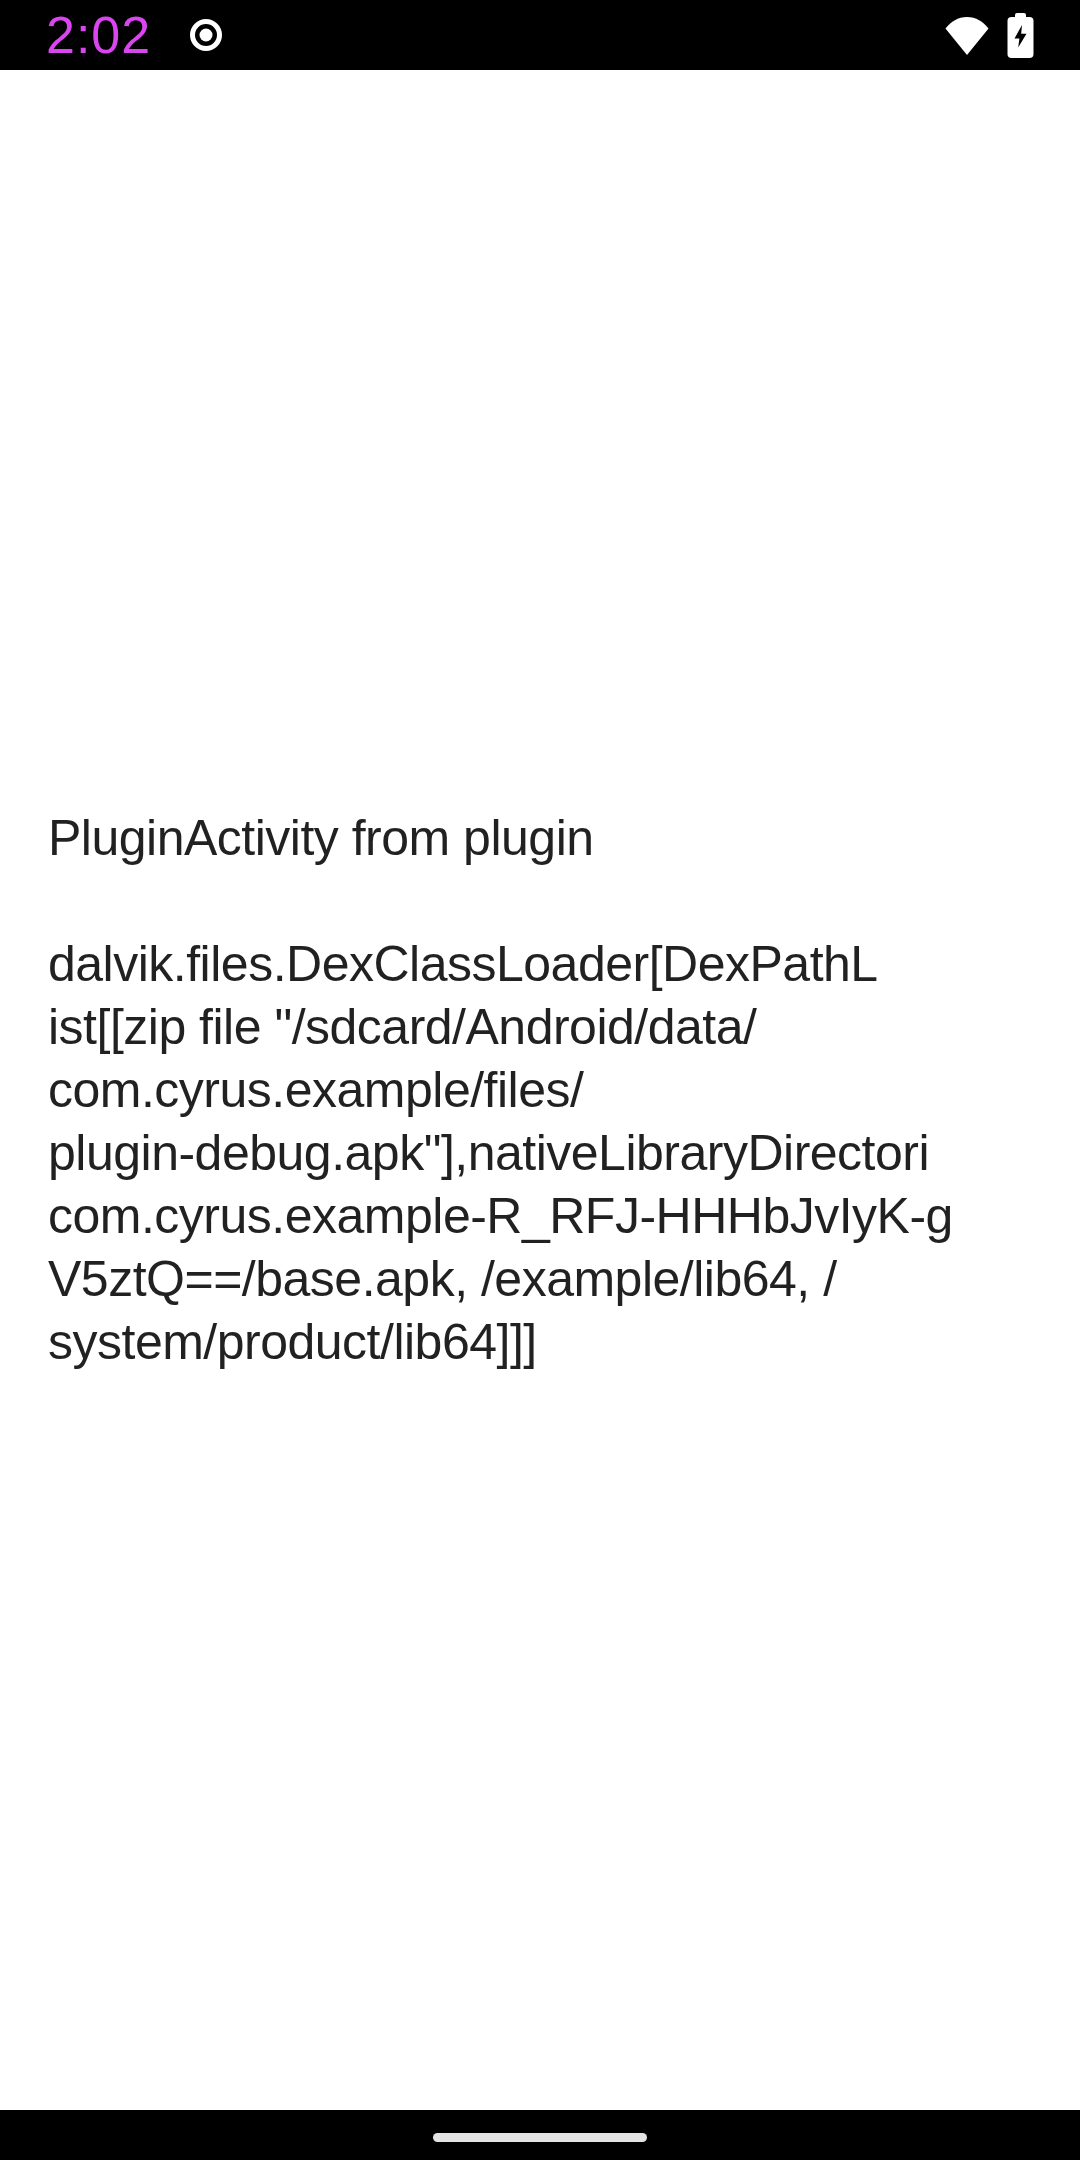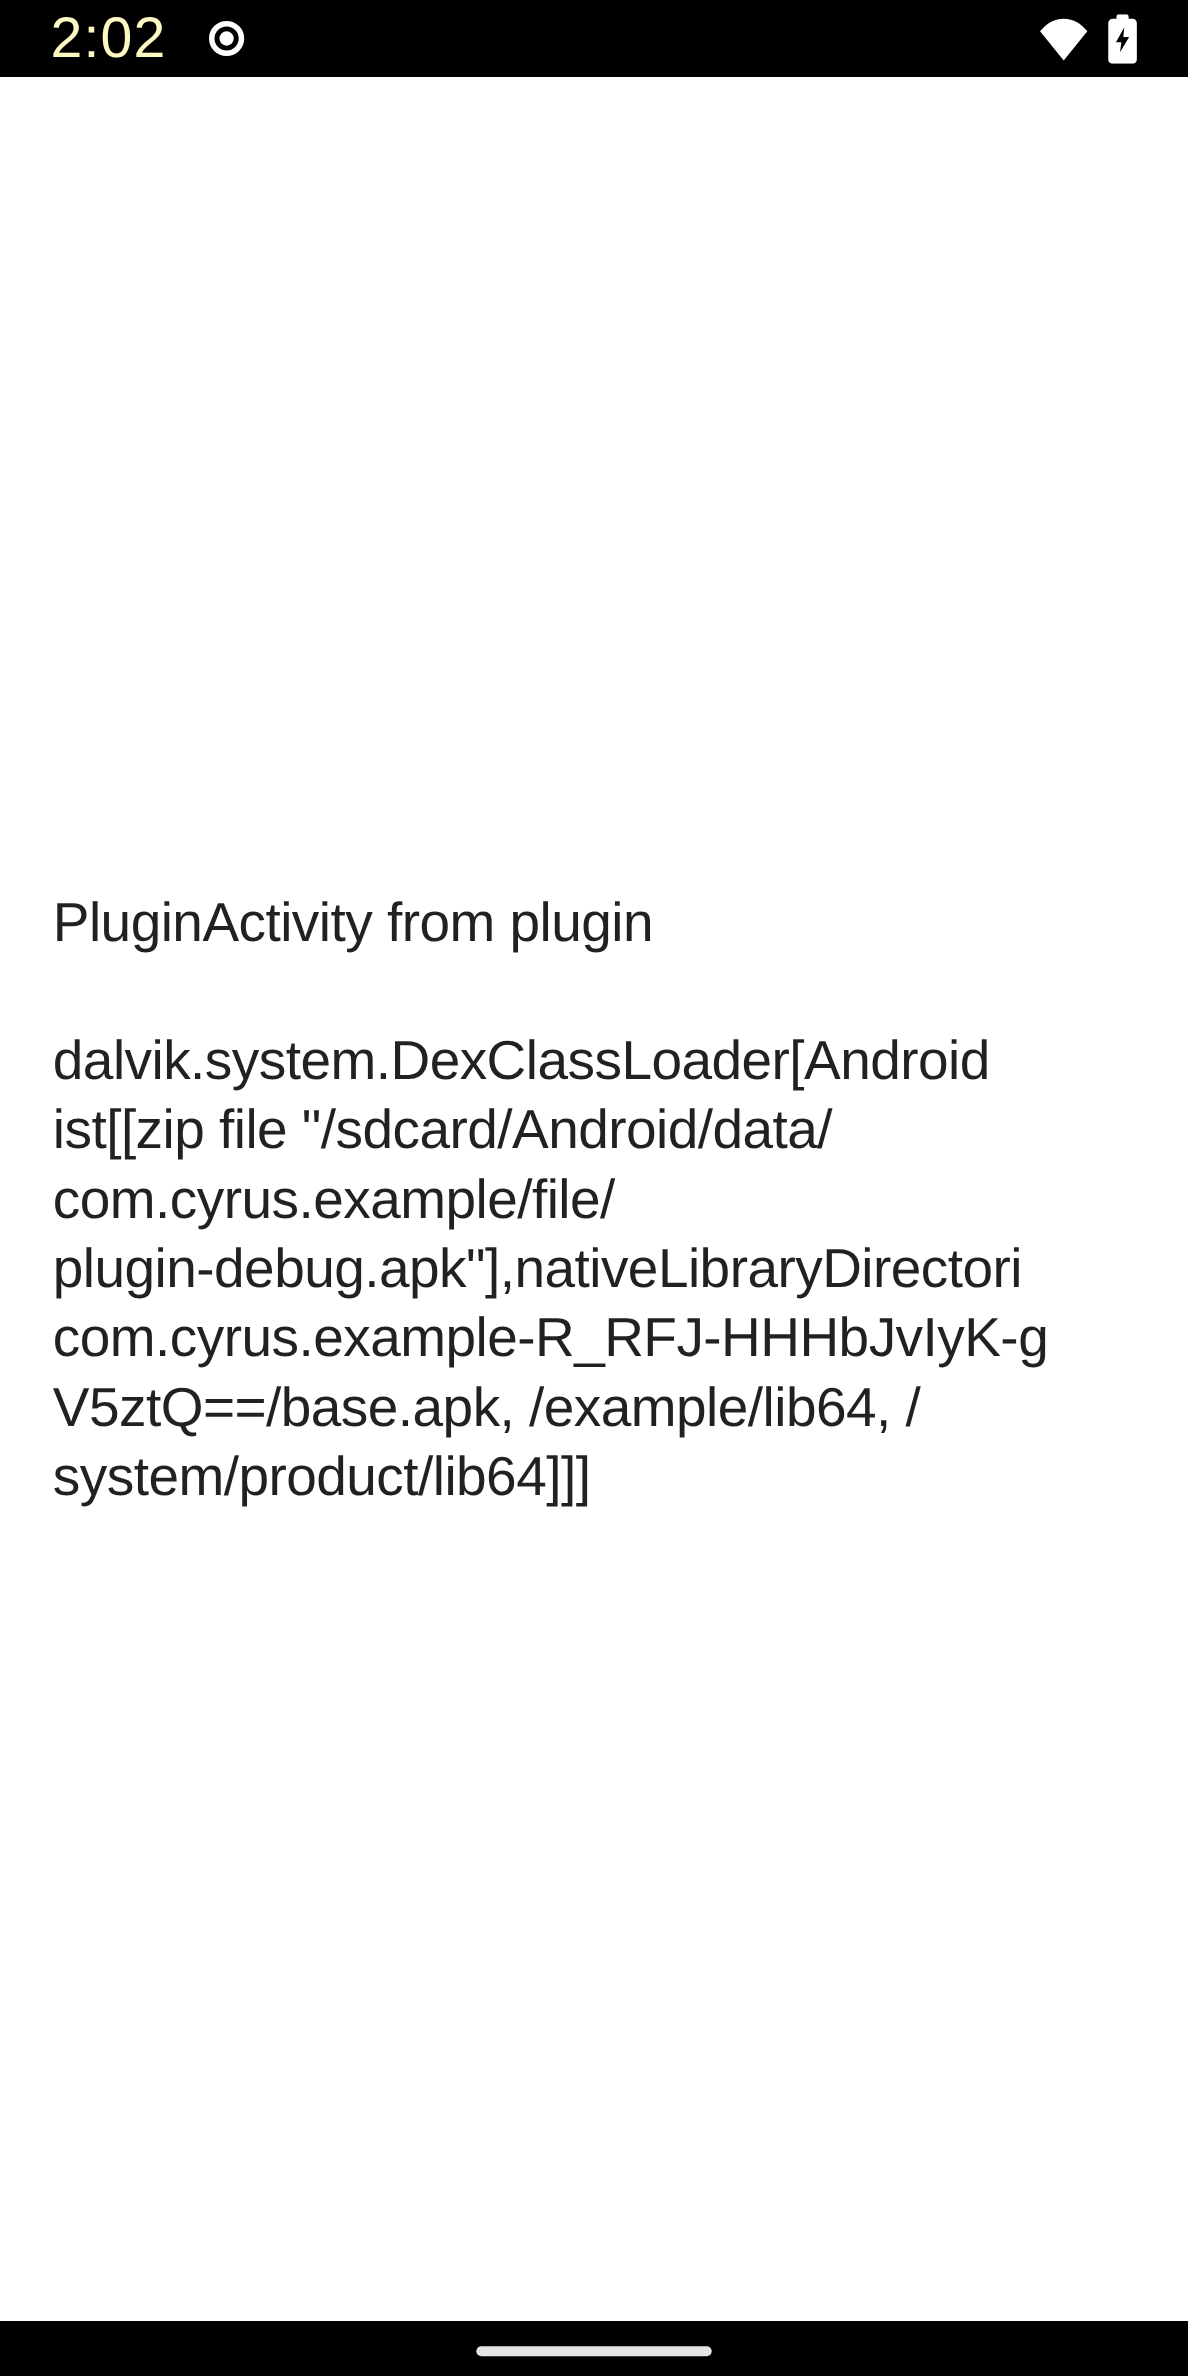--- a/index.html
+++ b/index.html
@@ -15,21 +15,21 @@
   
   .status-bar {
     position: absolute;
     top: 0; left: 0; right: 0;
     height: 70px;
     background: #000000;
     display: flex;
     align-items: center;
     box-sizing: border-box;
     padding: 0 46px 0 46px;
-    color: #fef9c3;
+    color: #d946ef;
   }
   .clock {
     font-size: 52px;
     font-weight: 500;
     letter-spacing: 1px;
     line-height: 70px;
   }
   .sb-icon { display: flex; align-items: center; }
   .record-icon { margin-left: 36px; }
   .sb-spacer { flex: 1; }
@@ -113,23 +113,23 @@
         <rect x="0.5" y="4" width="26" height="41" rx="4" fill="#ffffff"></rect>
         <path d="M15 12 L7.5 25.5 L12.4 25.5 L11.2 34.5 L19.5 20.7 L14.2 20.7 Z" fill="#000000"></path>
       </svg>
     </span>
   </div>
 
   <div class="content">
     <div class="text-block">
       <div class="line">PluginActivity from plugin</div>
       <div class="line"></div>
-      <div class="line">dalvik.system.DexClassLoader[Android</div>
+      <div class="line">dalvik.files.DexClassLoader[DexPathL</div>
       <div class="line">ist[[zip file "/sdcard/Android/data/</div>
-      <div class="line">com.cyrus.example/file/</div>
+      <div class="line">com.cyrus.example/files/</div>
       <div class="line">plugin-debug.apk"],nativeLibraryDirectori</div>
       <div class="line">com.cyrus.example-R_RFJ-HHHbJvIyK-g</div>
       <div class="line">V5ztQ==/base.apk, /example/lib64, /</div>
       <div class="line">system/product/lib64]]]</div>
     </div>
   </div>
 
 
   <div class="nav-bar">
     <div class="home-pill"></div>

